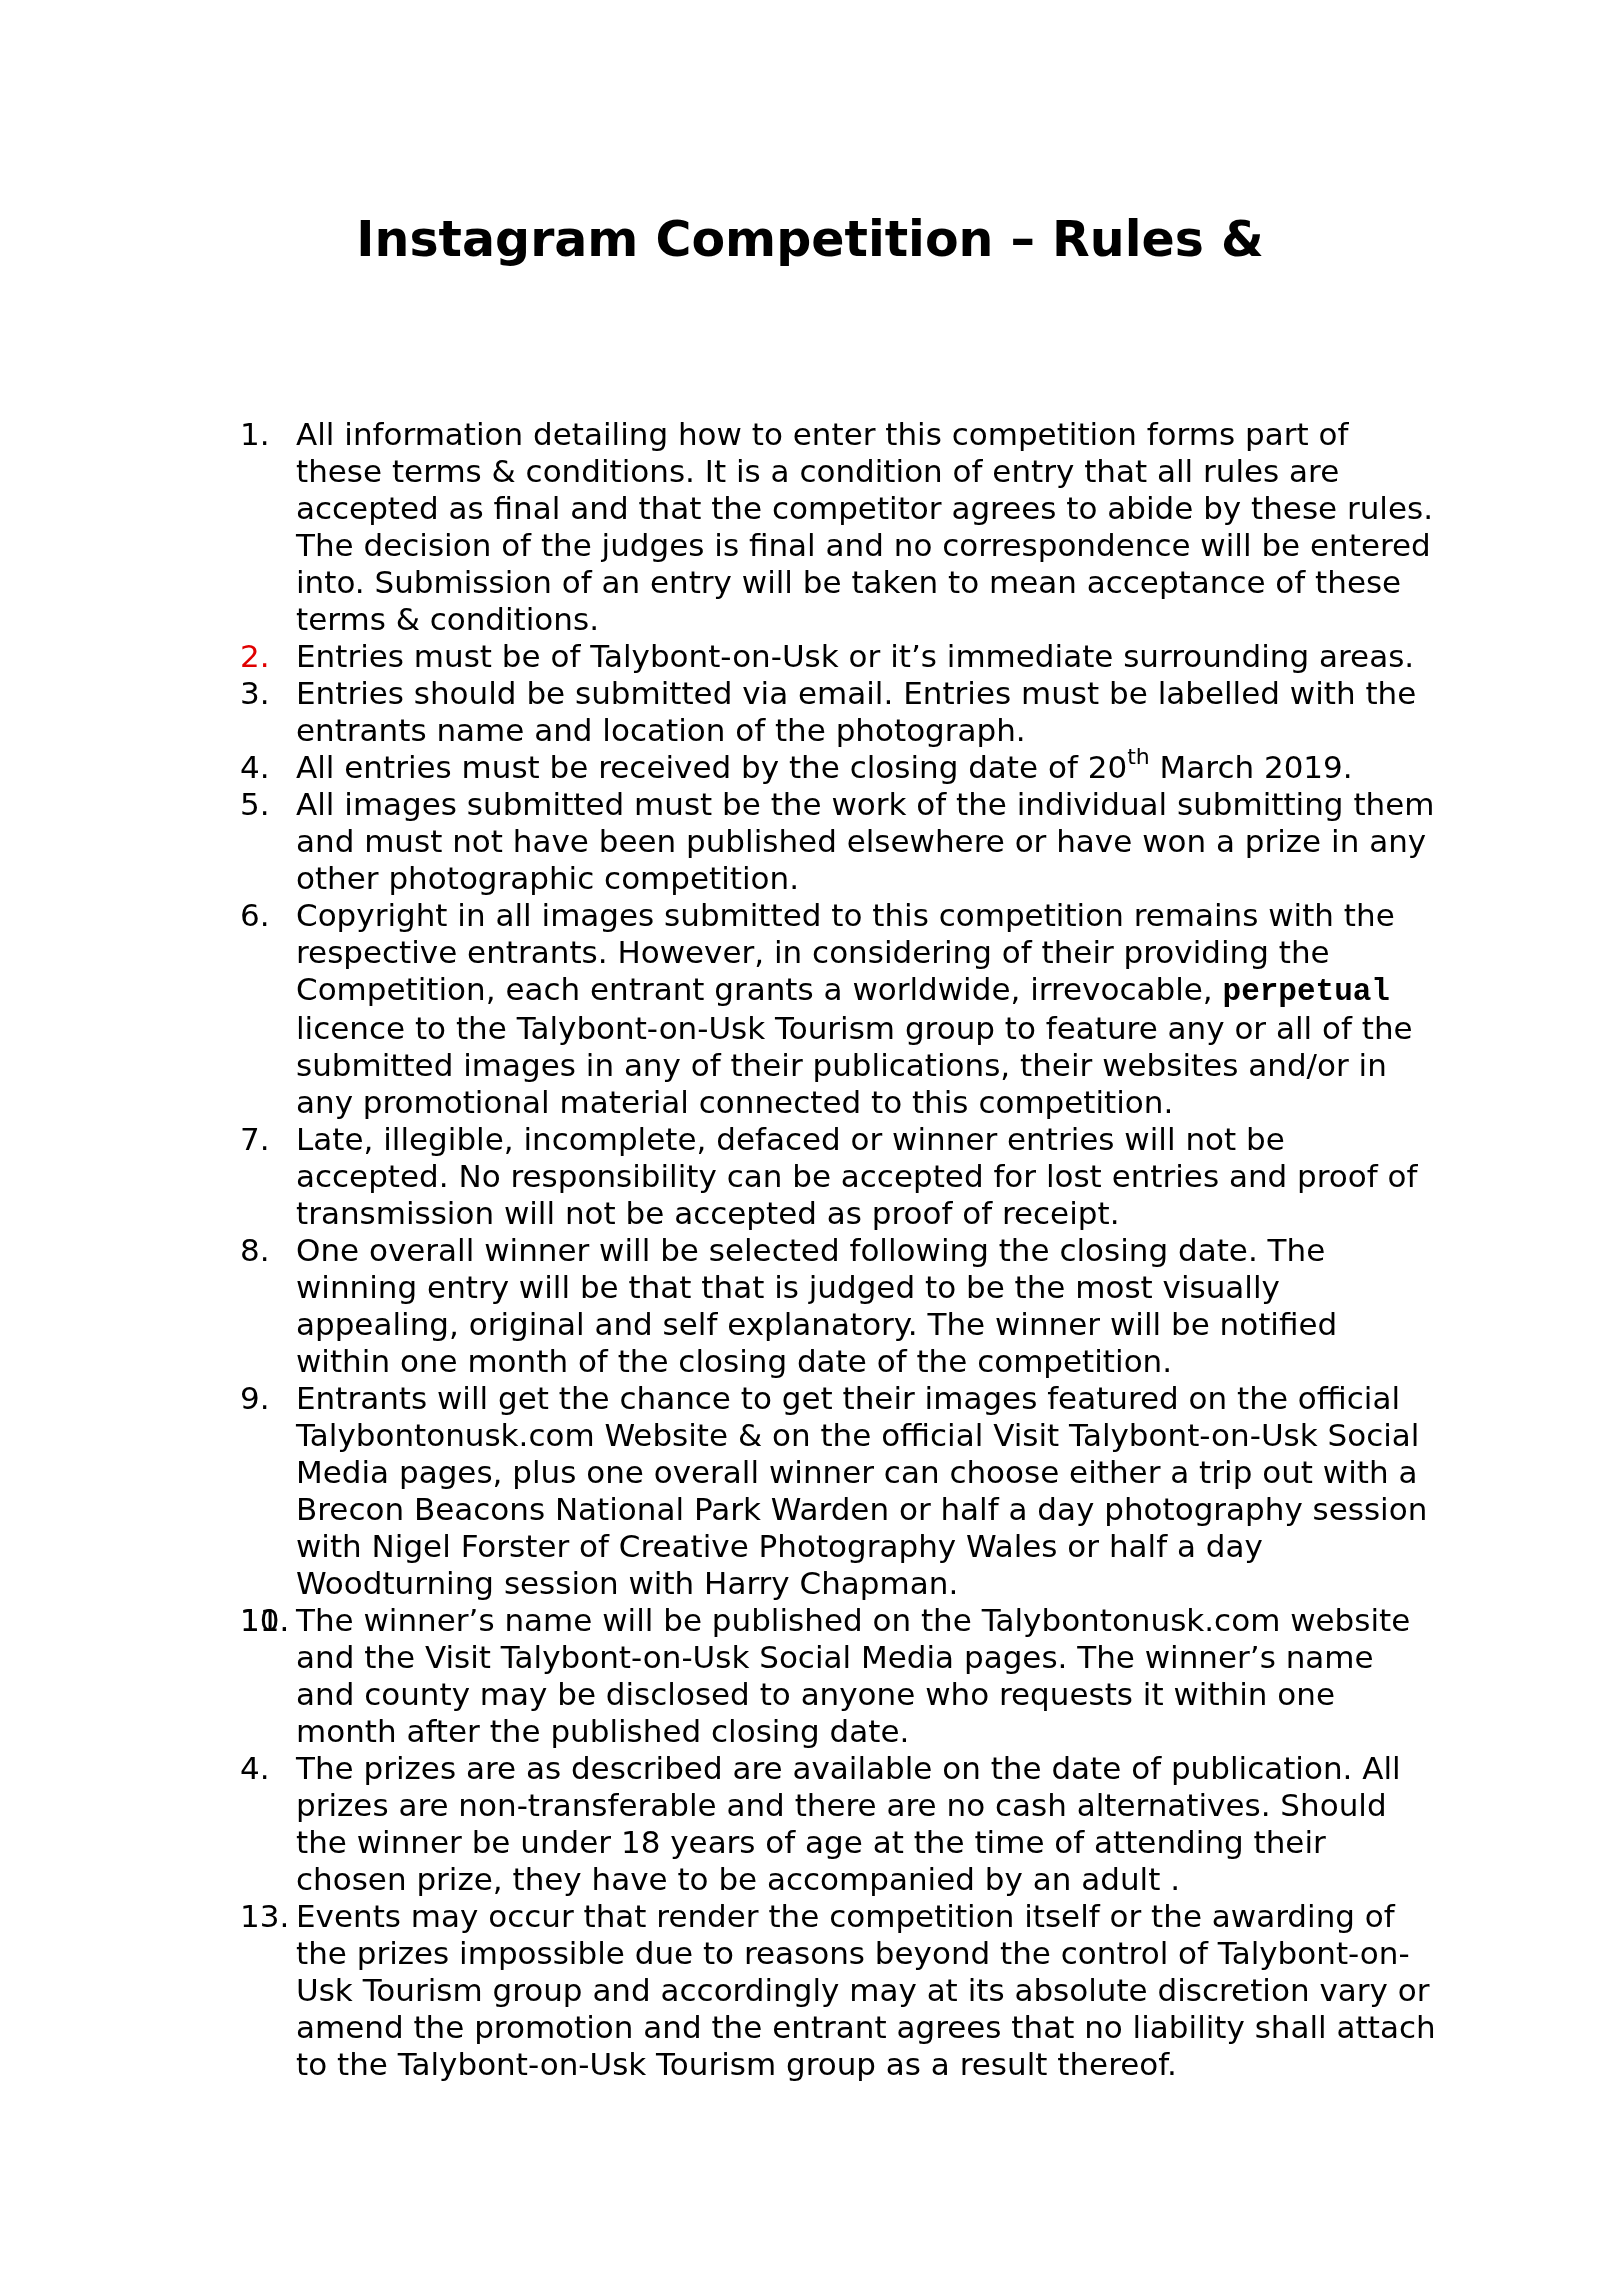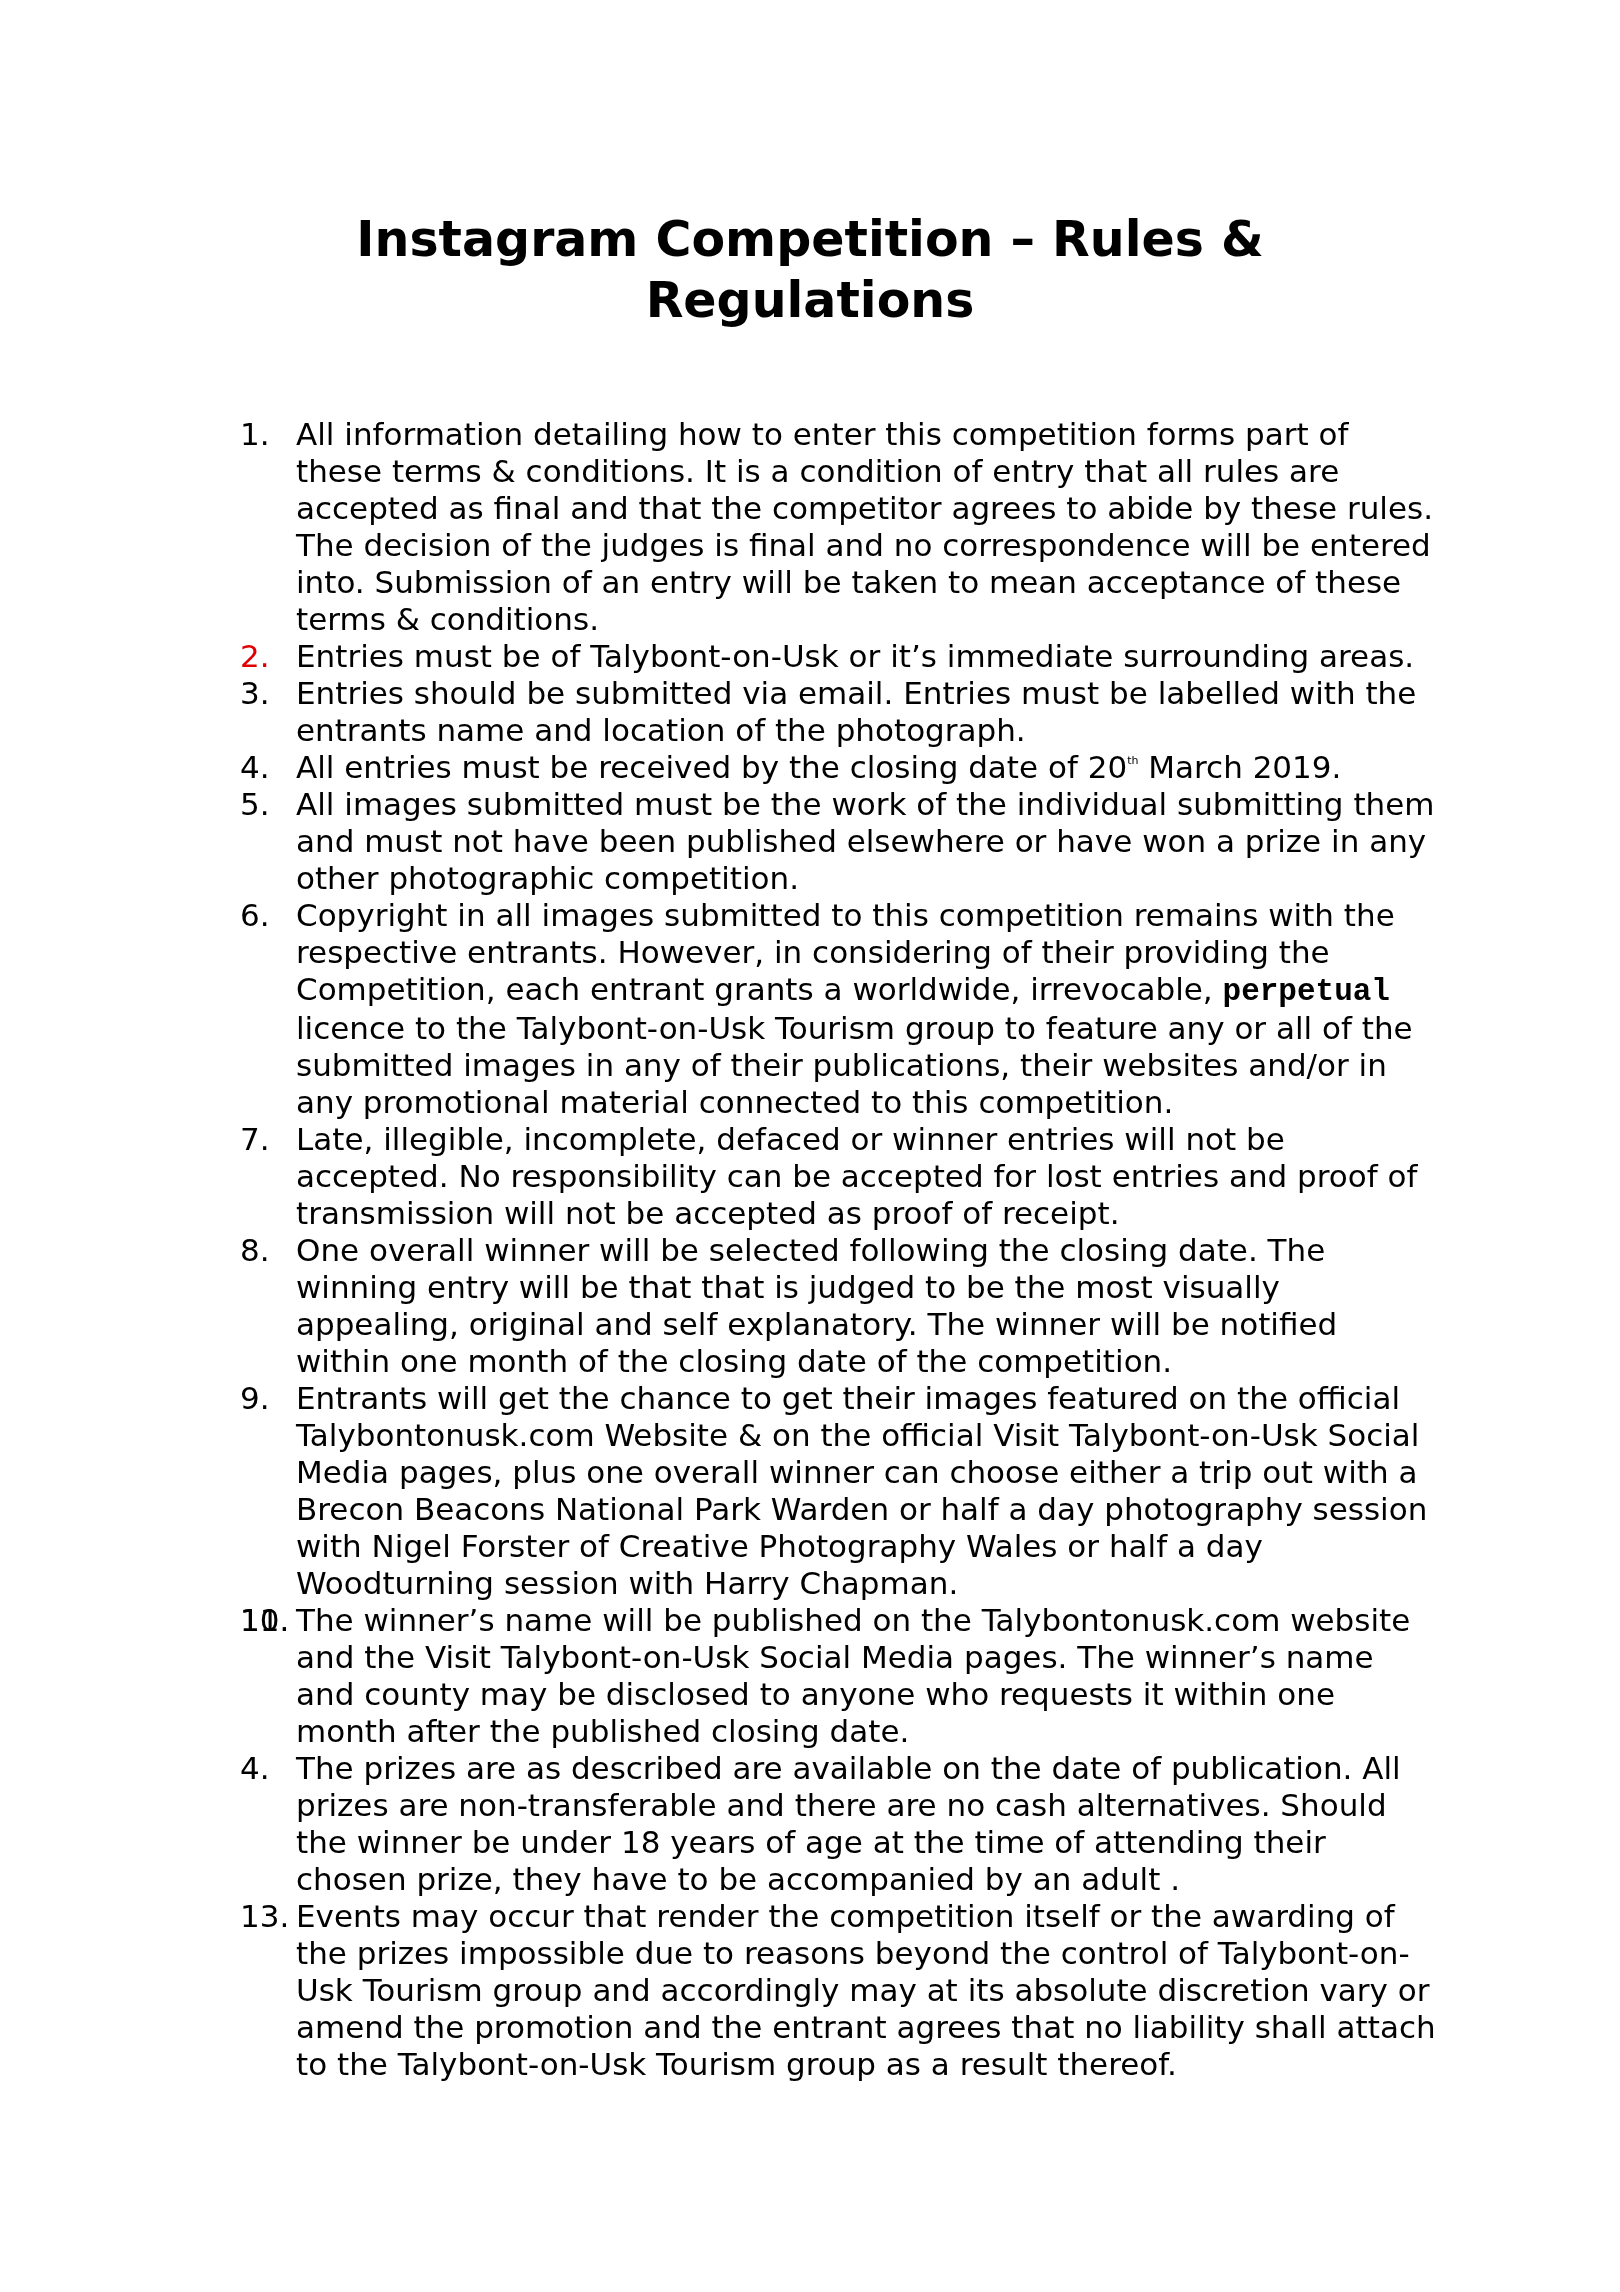--- a/index.html
+++ b/index.html
@@ -50,33 +50,32 @@
     }
     .rule-num {
       position: absolute;
       left: 0;
       top: 0;
       width: 56px;
     }
     .rule-num.red { color: #e00000; }
     .rule-text b { font-weight: bold; font-family: Liberation Mono, monospace; }
     sup {
-      font-size: 11px;
+      font-size: 22px;
       line-height: 0;
       vertical-align: 13.7px;
       margin-top: 34px;
     }
   </style>
 </head>
 <body>
 
 <div class="page">
   <h1 class="title">
     <span>Instagram Competition – Rules &amp;</span><br>
-    <span>Regulations</span>
   </h1>
 
   <ol class="rules">
     <li class="rule">
       <span class="rule-num">1.</span>
       <span class="rule-text">All information detailing how to enter this competition forms part of these terms &amp; conditions. It is a condition of entry that all rules are accepted as final and that the competitor agrees to abide by these rules.  The decision of the judges is final and no correspondence will be entered into. Submission of an entry will be taken to mean acceptance of these terms &amp; conditions.</span>
     </li>
     <li class="rule">
       <span class="rule-num red">2.</span>
       <span class="rule-text">Entries must be of Talybont-on-Usk or it’s immediate surrounding areas.</span>

